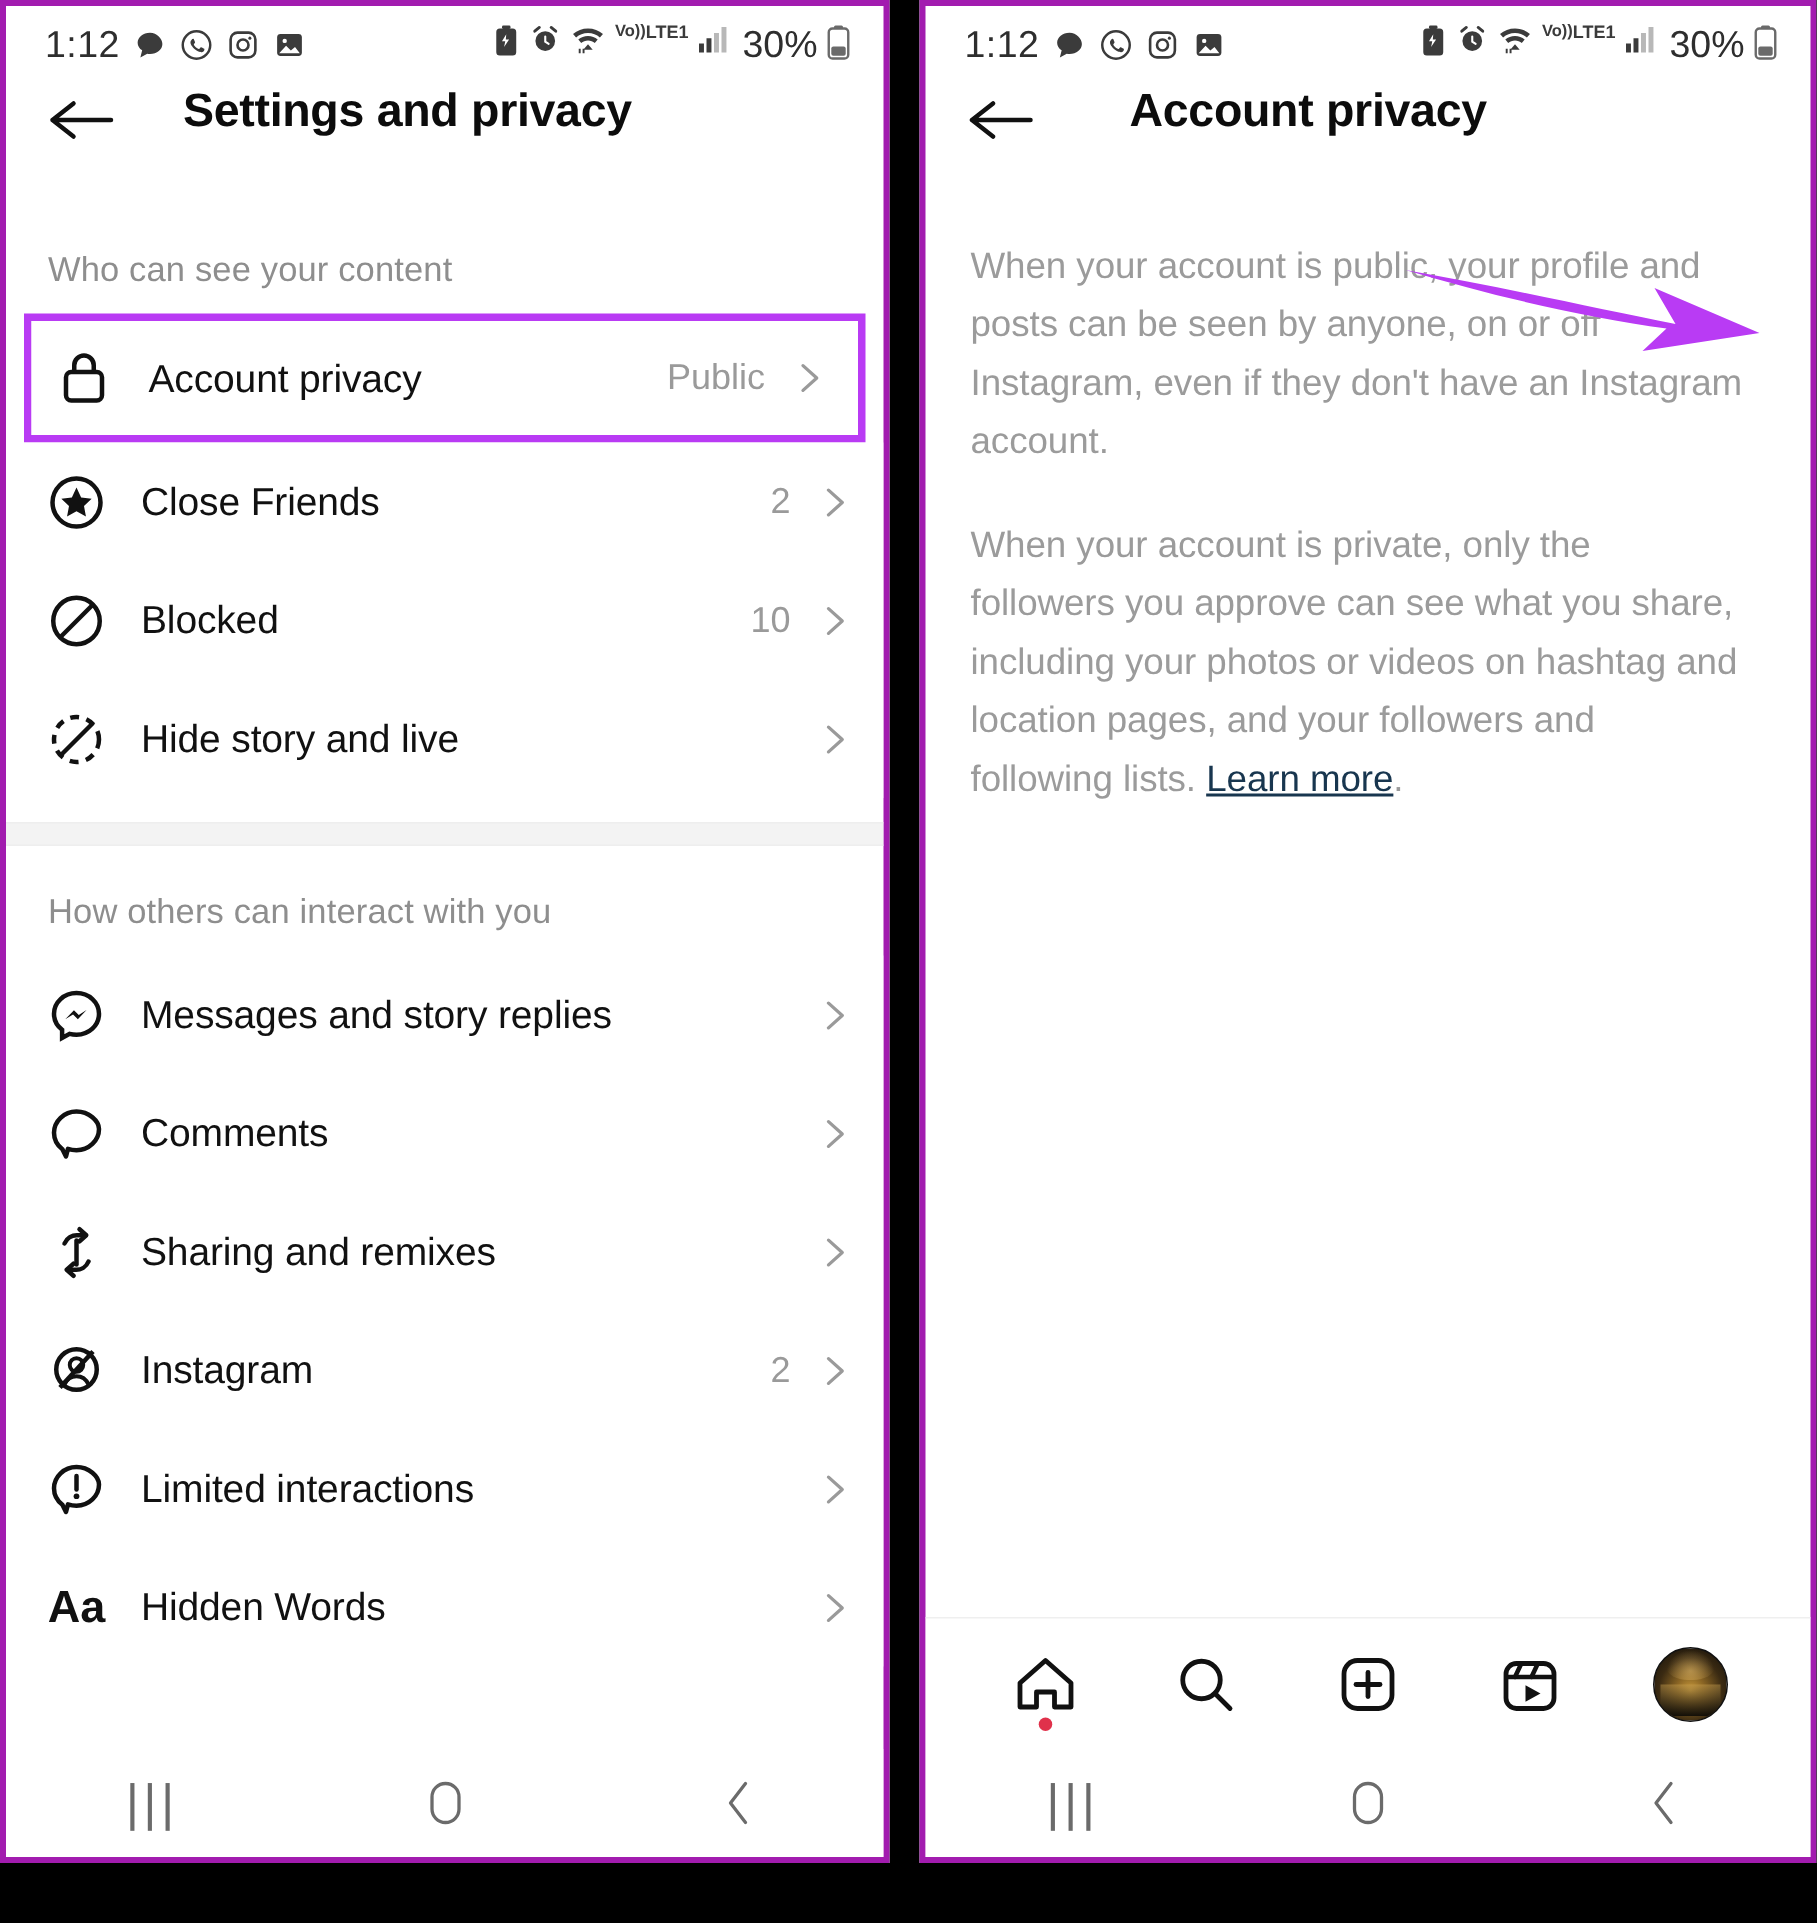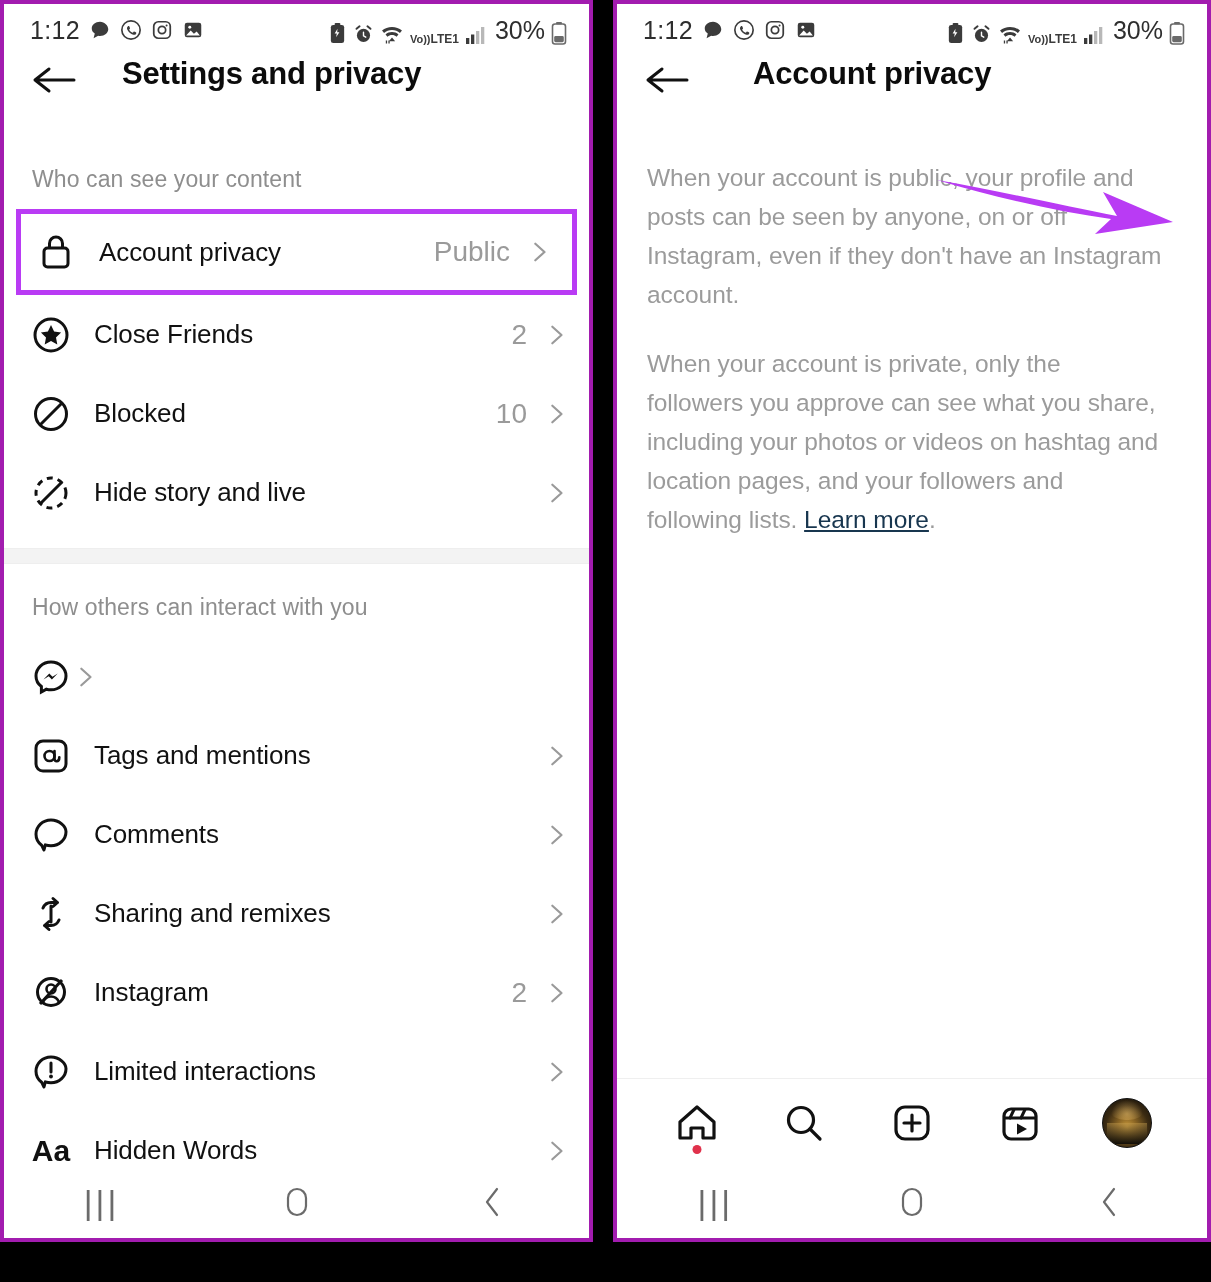--- a/index.html
+++ b/index.html
@@ -32,21 +32,21 @@
   .statusbar {
     height: 52px;
     display: flex;
     align-items: center;
     padding: 0 22px 0 26px;
     color: #3b3b3b;
   }
   .sb-left { display: flex; align-items: center; gap: 9px; }
   .sb-time { font-size: 25px; font-weight: 400; letter-spacing: .3px; color:#2e2e2e; }
   .sb-spacer { flex: 1; }
-  .sb-right { display: flex; align-items: flex-end; gap: 6px; }
+  .sb-right { display: flex; align-items: flex-start; gap: 6px; }
   .sb-pct { font-size: 25px; color:#2e2e2e; margin-left: 2px; }
   .sb-icon { display:inline-flex; align-items:center; justify-content:center; }
 
   
   .appbar {
     height: 88px;
     display: flex;
     align-items: flex-start;
     padding-left: 26px;
   }
@@ -82,21 +82,21 @@
     flex: 0 0 46px;
   }
   .row-label {
     margin-left: 20px;
     font-size: 26px;
     color: #111;
     flex: 1;
     letter-spacing: -0.1px;
   }
   .row-value {
-    font-size: 28px;
+    font-size: 24px;
     color: #9a9a9a;
     margin-right: 18px;
   }
   .chev { width: 22px; height: 22px; flex: 0 0 22px; }
 
   
   .row-highlight-wrap {
     margin: 0 12px;
     border: 5px solid #b93bf4;
     background: #fff;
@@ -360,38 +360,26 @@
 
     <div class="section-label" style="padding-top:30px;">How others can interact with you</div>
 
     <div class="row">
       <div class="row-icon">
         <svg width="40" height="40" viewBox="0 0 40 40">
             <path d="M20 5C11.7 5 5 11.2 5 18.9c0 4.3 2.1 8.1 5.4 10.6V35l5-2.8c1.5.4 3 .6 4.6.6 8.3 0 15-6.2 15-13.9S28.3 5 20 5z" fill="none" stroke="#111" stroke-width="3"></path>
             <path d="M12.5 22.5l5.8-6 3.2 3.2 5.2-3.3-5.8 6.1-3.2-3.2z" fill="#111"></path>
           </svg>
       </div>
-      <svg class="chev" viewBox="0 0 24 24">
-          <path d="M8 3l10 9-10 9" fill="none" stroke="#9a9a9a" stroke-width="2.4" stroke-linecap="round" stroke-linejoin="round"></path>
-        </svg>
-    </div>
-
-    <div class="row">
-      <div class="row-icon">
-        <svg width="38" height="38" viewBox="0 0 38 38">
-            <rect x="4" y="4" width="30" height="30" rx="7" fill="none" stroke="#111" stroke-width="3"></rect>
-            <circle cx="17.5" cy="19" r="5" fill="none" stroke="#111" stroke-width="2.6"></circle>
-            <path d="M22.5 14v7.5c0 2 1 2.8 2.2 2.8 1.6 0 2.6-1.4 2.6-4" fill="none" stroke="#111" stroke-width="2.6" stroke-linecap="round"></path>
-          </svg>
-      </div>
-      <div class="row-label">Tags and mentions</div>
-      <svg class="chev" viewBox="0 0 24 24">
-          <path d="M8 3l10 9-10 9" fill="none" stroke="#9a9a9a" stroke-width="2.4" stroke-linecap="round" stroke-linejoin="round"></path>
-        </svg>
-    </div>
+      <div class="row-label">Messages and story replies</div>
+      <svg class="chev" viewBox="0 0 24 24">
+          <path d="M8 3l10 9-10 9" fill="none" stroke="#9a9a9a" stroke-width="2.4" stroke-linecap="round" stroke-linejoin="round"></path>
+        </svg>
+    </div>
+
 
     <div class="row">
       <div class="row-icon">
         <svg width="40" height="40" viewBox="0 0 40 40">
             <path d="M20 5C11.7 5 5 11.4 5 19.2c0 4.4 2.2 8.4 5.6 11L13 35l1.3-5.1c1.8.6 3.7.9 5.7.9 8.3 0 15-6.4 15-14.1C35 11.4 28.3 5 20 5z" fill="none" stroke="#111" stroke-width="3" stroke-linejoin="round"></path>
           </svg>
       </div>
       <div class="row-label">Comments</div>
       <svg class="chev" viewBox="0 0 24 24">
           <path d="M8 3l10 9-10 9" fill="none" stroke="#9a9a9a" stroke-width="2.4" stroke-linecap="round" stroke-linejoin="round"></path>

